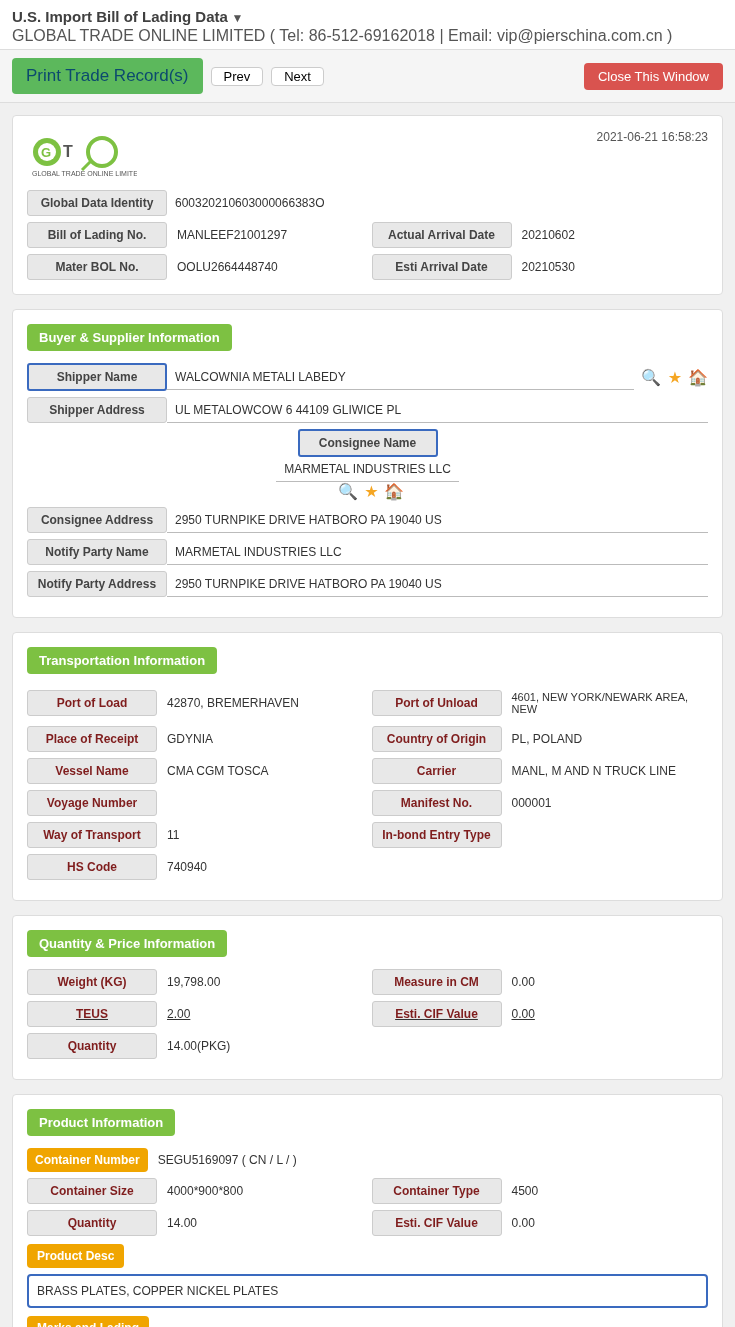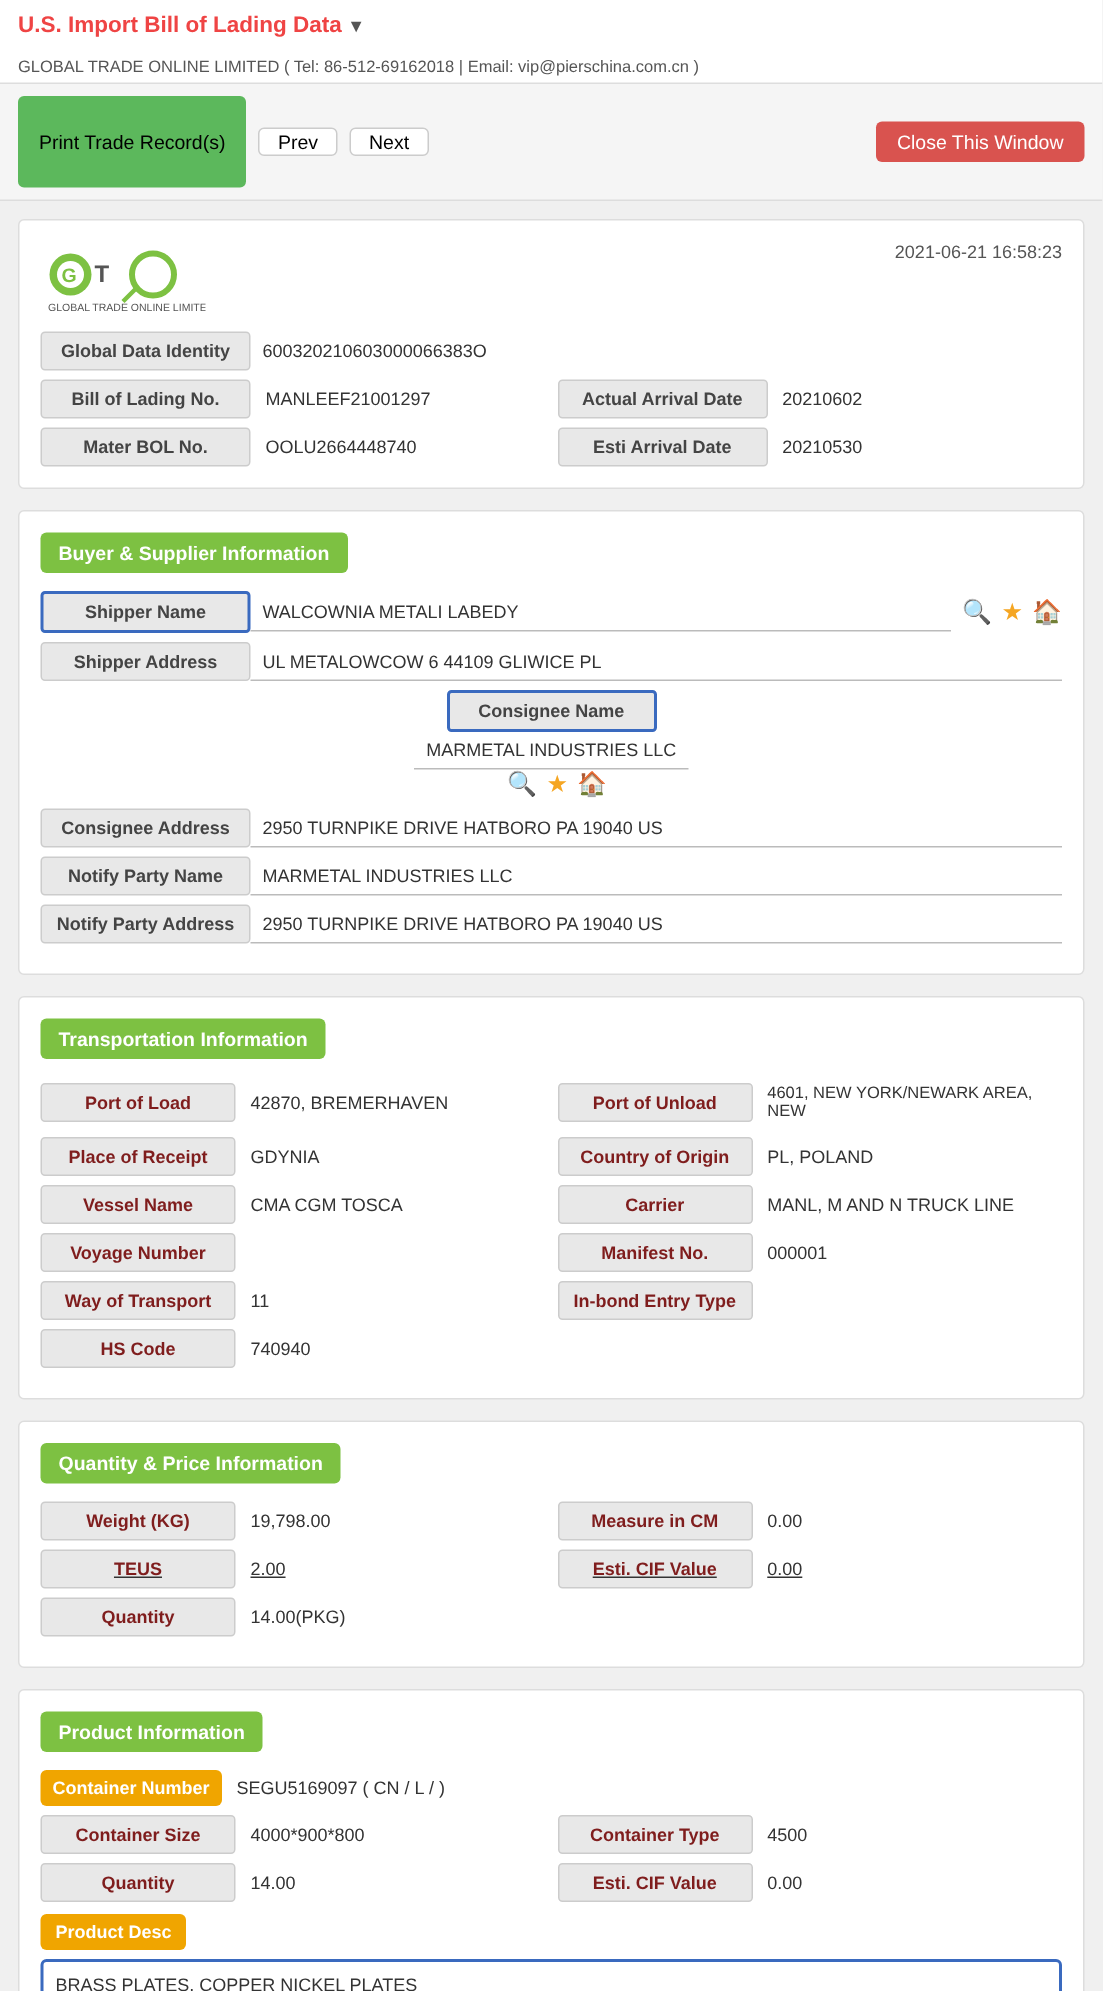--- a/index.html
+++ b/index.html
@@ -11,49 +11,49 @@
       width: 735px;
     }
     .top-bar {
       background: #fff;
       padding: 8px 12px 4px 12px;
       border-bottom: 1px solid #ddd;
     }
     .top-bar h1 {
       font-size: 15px;
       font-weight: bold;
-      color: #ef4444;
+      color: #404040;
       display: inline-block;
     }
     .top-bar .dropdown-arrow {
       font-size: 12px;
       color: #555;
       cursor: pointer;
     }
     .top-bar .subtitle {
-      font-size: 11px;
+      font-size: 16px;
       color: #555;
-      margin-top: 14px;
+      margin-top: 2px;
     }
     .toolbar {
       background: #f5f5f5;
       padding: 8px 12px;
       display: flex;
       align-items: center;
       gap: 8px;
       border-bottom: 1px solid #ddd;
     }
     .btn-print {
       background: #5cb85c;
-      color: #000000;
+      color: #0c4a6e;
       border: none;
-      padding: 23px 14px;
+      padding: 8px 14px;
       border-radius: 4px;
       cursor: pointer;
-      font-size: 13px;
+      font-size: 17px;
     }
     .btn-nav {
       background: #fff;
       border: 1px solid #ccc;
       padding: 1px 12px;
       border-radius: 4px;
       cursor: pointer;
       font-size: 13px;
       text-align: right;
     }

